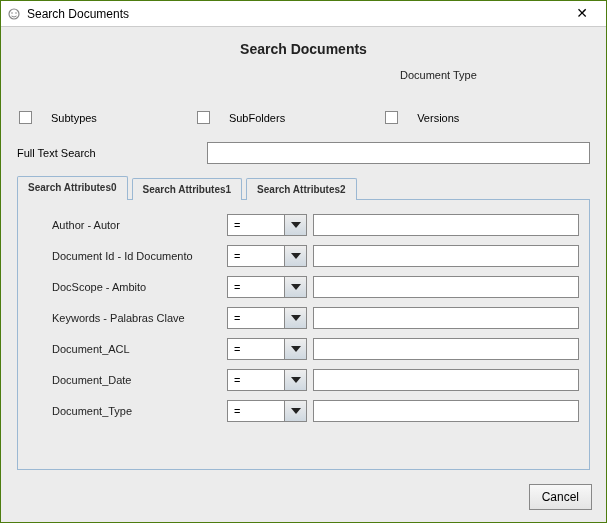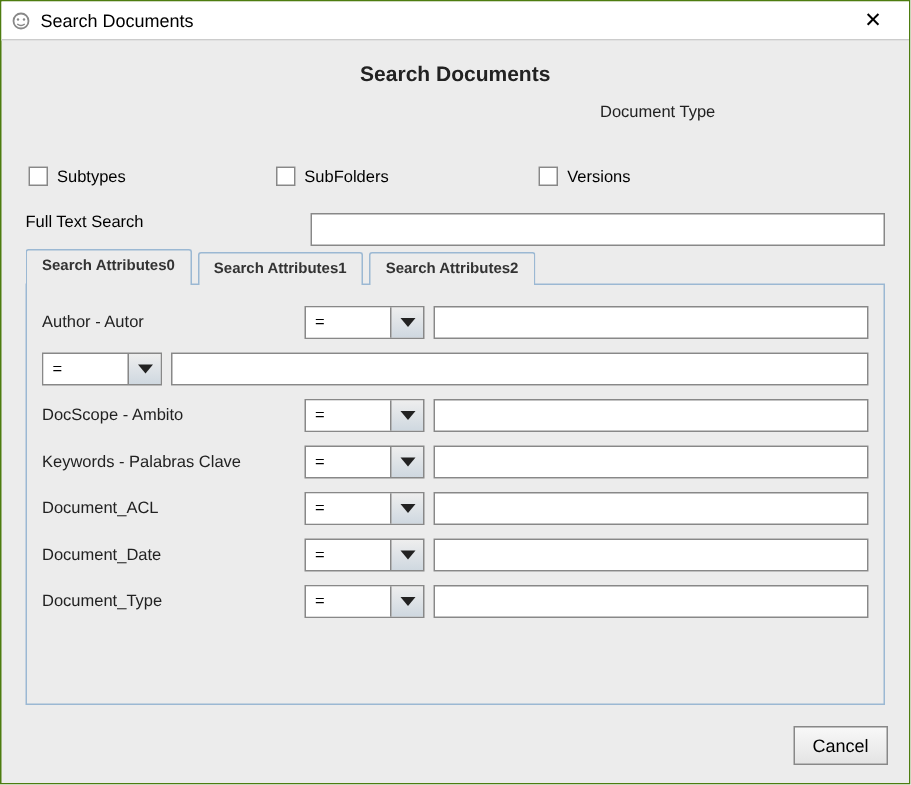--- a/index.html
+++ b/index.html
@@ -101,33 +101,33 @@
   }
   .checks {
     display: flex;
     gap: 100px;
     padding-left: 2px;
     margin-bottom: 18px;
   }
   .check {
     display: flex;
     align-items: center;
-    gap: 6px;
+    gap: 19px;
     cursor: pointer;
   }
   .checkbox {
     width: 13px;
     height: 13px;
     border: 1px solid #888;
     background: #fff;
   }
   .fts-row {
     display: flex;
-    align-items: flex-start;
-    margin-bottom: 2px;
+    align-items: center;
+    margin-bottom: 12px;
   }
   .fts-row .label { width: 190px; }
   .text-input {
     flex: 1;
     height: 22px;
     border: 1px solid #888;
     background: #fff;
     padding: 0 4px;
     font-family: inherit;
     font-size: 11px;
@@ -166,20 +166,21 @@
     flex: 1;
   }
   .attr-row {
     display: flex;
     align-items: center;
     margin-bottom: 9px;
   }
   .attr-row .attr-label {
     width: 175px;
     color: #222;
+    margin-left: 24px;
   }
   .op-select {
     width: 80px;
     height: 22px;
     display: flex;
     border: 1px solid #888;
     margin-right: 6px;
   }
   .op-select .op-val {
     flex: 1;
@@ -278,20 +279,21 @@
           <div class="attr-label">Author - Autor</div>
           <div class="op-select">
             <div class="op-val">=</div>
             <div class="op-btn">
               <div class="chev-down"></div>
             </div>
           </div>
           <input class="attr-input" type="text" style="">
         </div>
         <div class="attr-row">
+          <div class="attr-label">Document Id - Id Documento</div>
           <div class="op-select">
             <div class="op-val">=</div>
             <div class="op-btn">
               <div class="chev-down"></div>
             </div>
           </div>
           <input class="attr-input" type="text" style="">
         </div>
         <div class="attr-row">
           <div class="attr-label">DocScope - Ambito</div>

